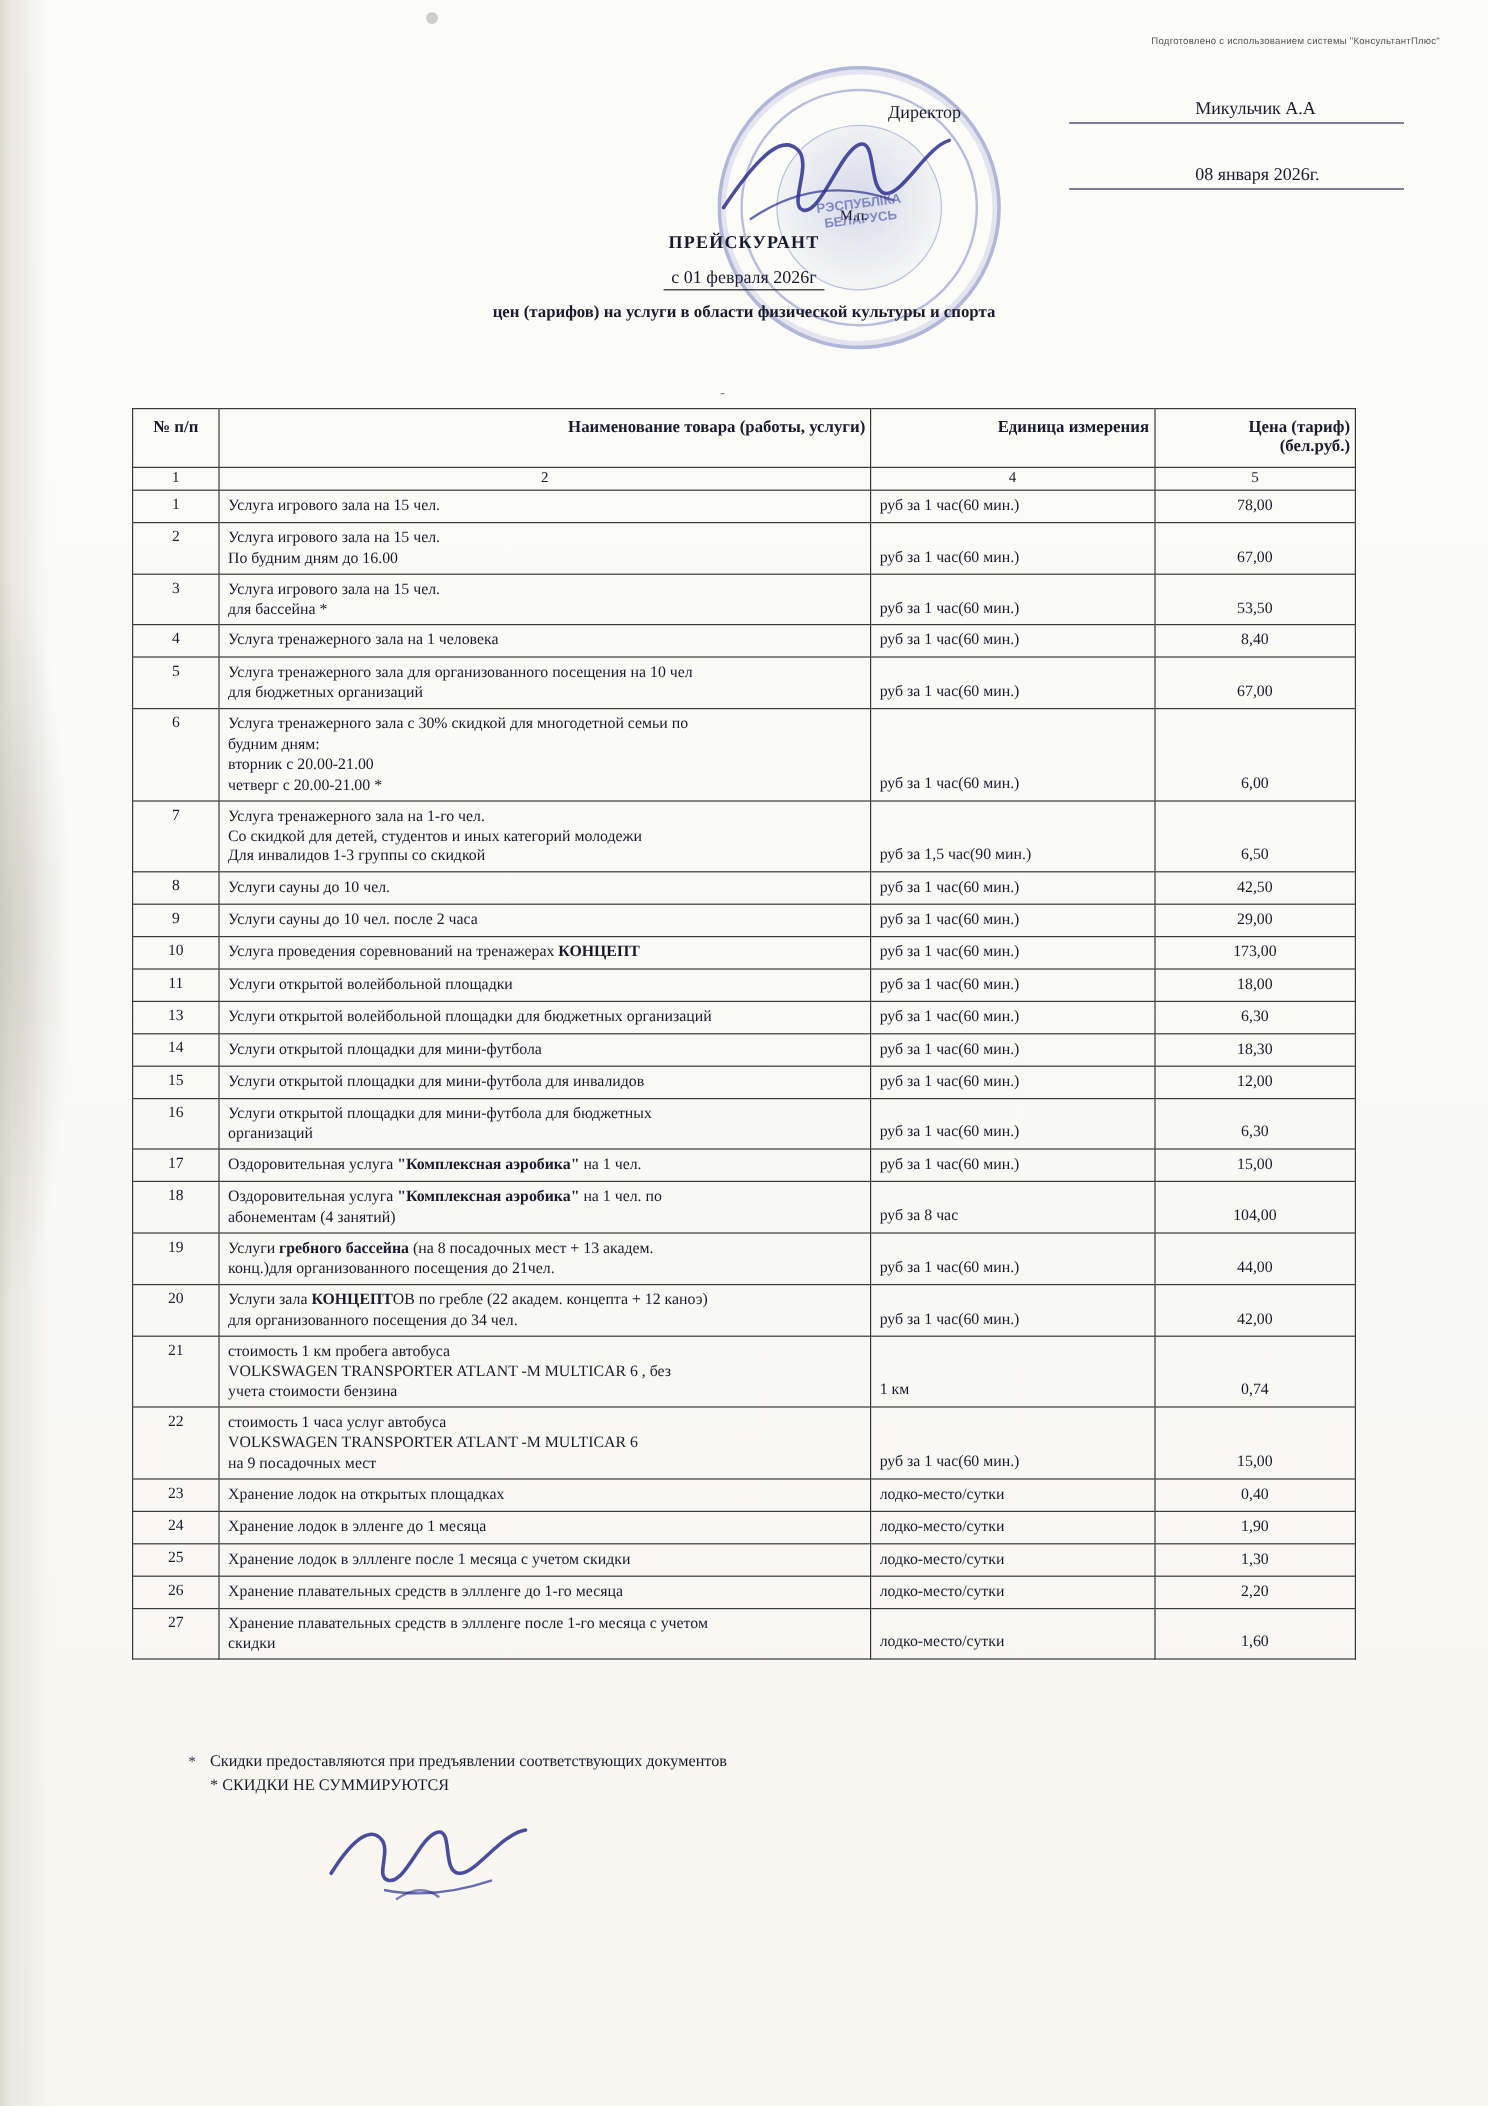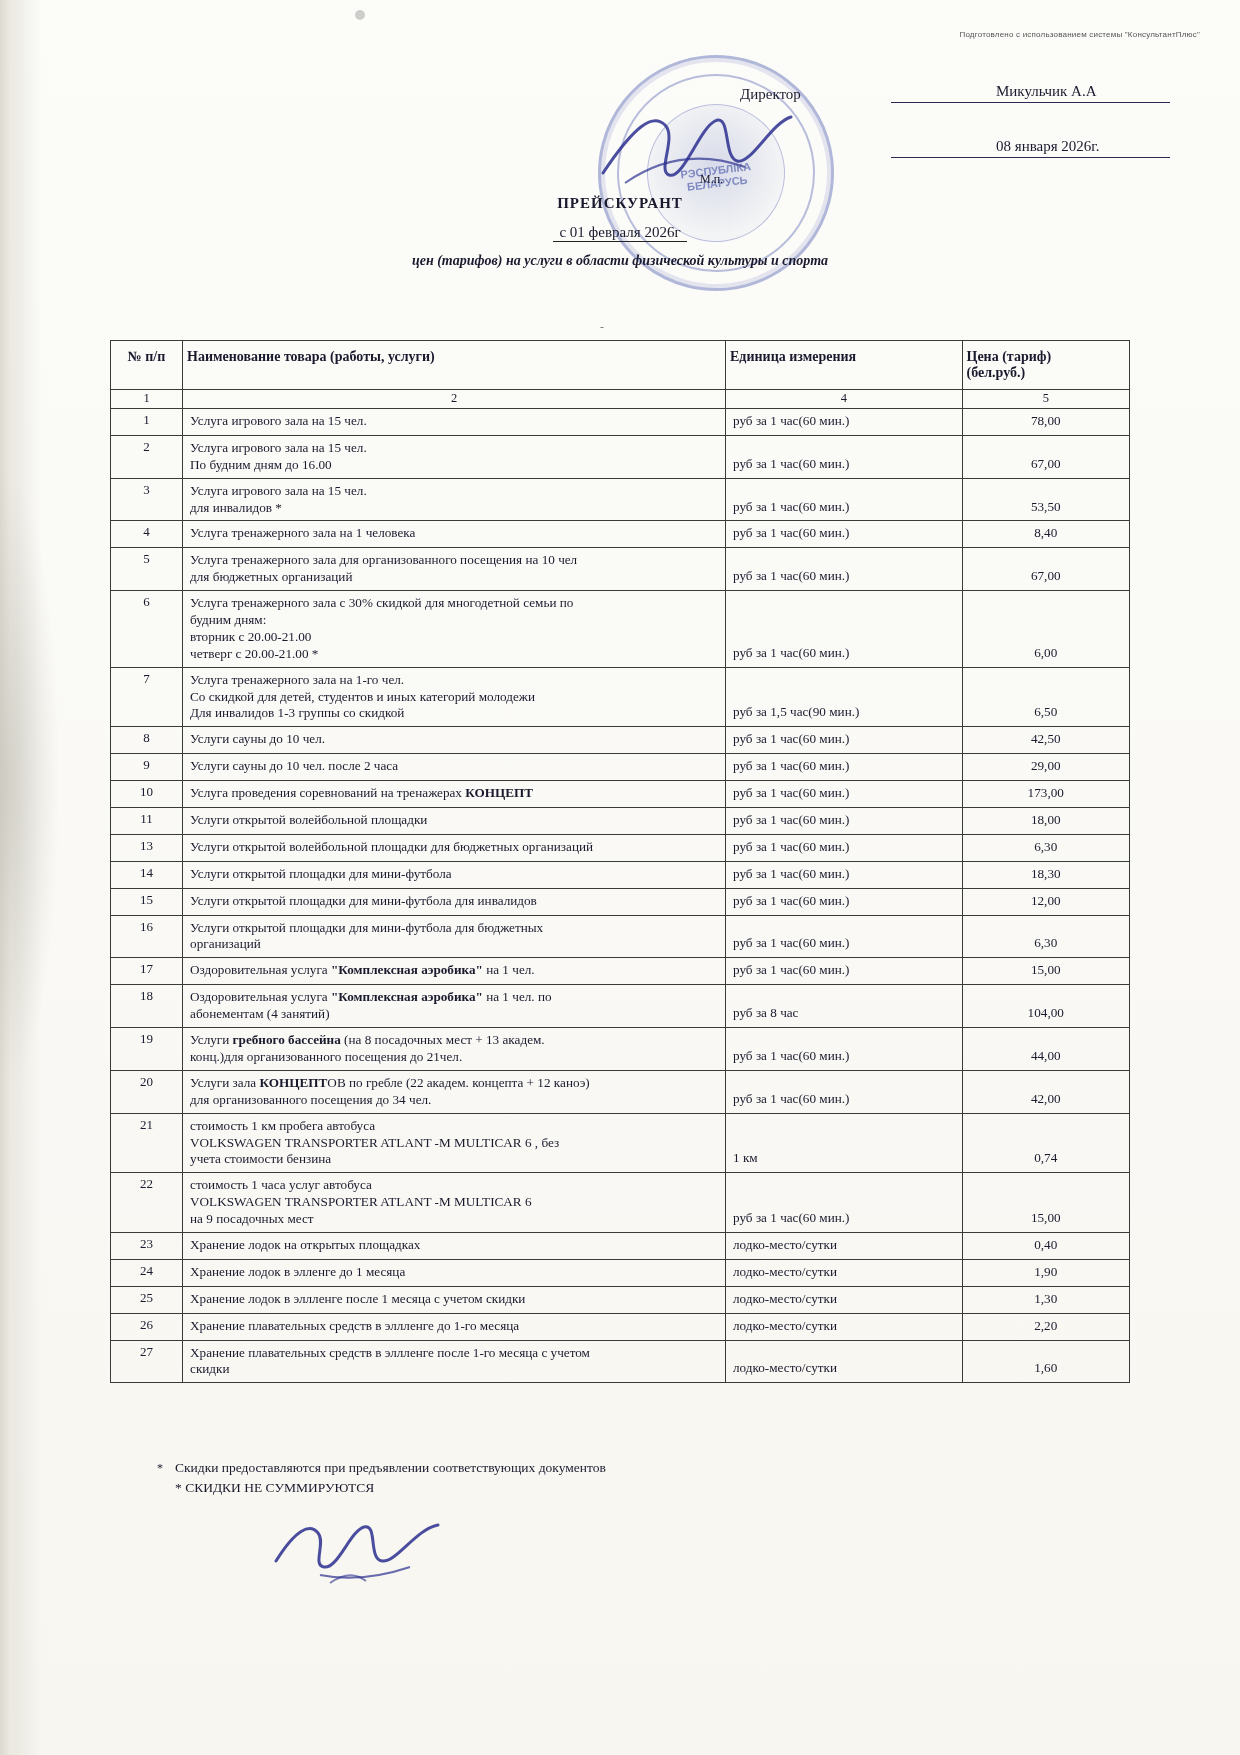--- a/index.html
+++ b/index.html
@@ -71,32 +71,32 @@
   }
   .sig-scribble{
     position:absolute; left:595px; top:95px; width:260px; height:110px;
     pointer-events:none;
   }
   
   .title-block{position:absolute; left:0; top:195px; width:100%; text-align:center;}
   .t1{font-size:15px; font-weight:bold; letter-spacing:1px;}
   .t2{font-size:15px; font-weight:normal; margin-top:12px;}
   .t2 .ul{border-bottom:1px solid #222; padding:0 6px 1px 6px;}
-  .t3{font-size:14px; font-weight:bold; margin-top:12px;font-style:italic;}
+  .t3{font-size:14px; font-weight:bold; margin-top:12px;}
   .dash{position:absolute; left:600px; top:320px; font-size:12px; color:#777;}
   
   table{
     position:absolute; left:110px; top:340px;
     width:1020px;
     border-collapse:collapse;
     font-size:13.2px;
   }
   th,td{border:1px solid #3a3a3a; vertical-align:top;}
   thead th{
-    text-align:left; font-weight:bold; padding:8px 4px; font-size:14px;
+    text-align:right; font-weight:bold; padding:8px 4px; font-size:14px;
   }
   .c-num{width:62px; text-align:center;}
   .c-name{width:520px;}
   .c-unit{width:218px;}
   .c-price{width:150px;}
   .colnum td{text-align:center; font-size:12.5px; padding:1px 0 2px; height:15px;}
   tbody td{padding:4px 7px; line-height:1.28;}
   tbody td.c-num{padding:3px 0 0; text-align:center; font-size:13px; vertical-align:top;}
   tbody td.c-unit{vertical-align:bottom; padding-bottom:5px;}
   tbody td.c-price{text-align:center; vertical-align:bottom; padding-bottom:5px;}
@@ -190,21 +190,21 @@
             <span class="ln">Услуга игрового зала на 15 чел.</span>
             <span class="ln">  По будним дням до 16.00</span>
           </td>
           <td class="c-unit">руб за 1 час(60 мин.)</td>
           <td class="c-price">67,00</td>
         </tr>
         <tr>
           <td class="c-num">3</td>
           <td class="c-name">
             <span class="ln">Услуга игрового зала на 15 чел.</span>
-            <span class="ln">для инвалидов *</span>
+            <span class="ln">для бассейна *</span>
           </td>
           <td class="c-unit">руб за 1 час(60 мин.)</td>
           <td class="c-price">53,50</td>
         </tr>
         <tr>
           <td class="c-num">4</td>
           <td class="c-name">
             <span class="ln">Услуга тренажерного зала на 1 человека</span>
           </td>
           <td class="c-unit">руб за 1 час(60 мин.)</td>

